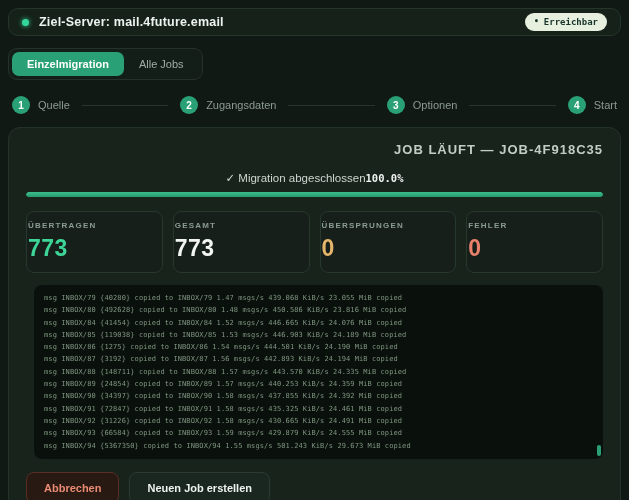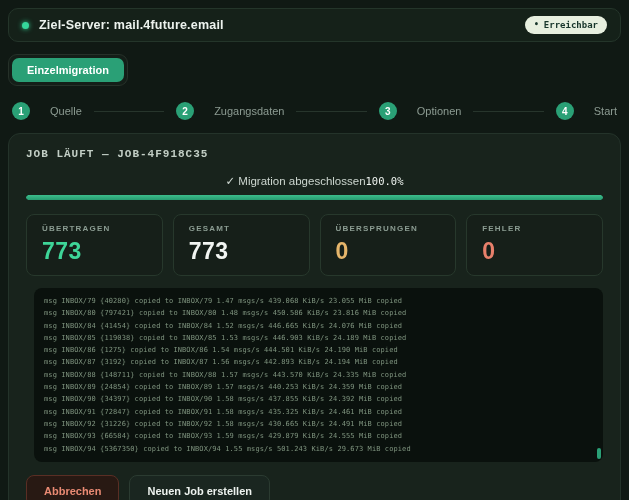--- a/index.html
+++ b/index.html
@@ -8,21 +8,21 @@
     background:#101914;
     font-family:"Liberation Sans", sans-serif;
     color:#e8eee9;
   }
   .page { padding:8px; height:100%; display:flex; flex-direction:column; }
 
   
   .server-card {
     display:flex; align-items:center;
     background:#152119; border:1px solid #24352a; border-radius:10px;
-    padding:0 13px; height:34px; flex:none;
+    padding:0 13px; height:28px; flex:none;
   }
   .status-dot {
     width:7px; height:7px; border-radius:50%;
     background:#35d69b; box-shadow:0 0 5px #35d69b;
     margin-right:10px; flex:none;
   }
   .server-title { font-size:12.5px; font-weight:bold; color:#edf3ee; letter-spacing:.2px; }
   .server-sub { font-size:10px; color:#76897d; margin-left:11px; letter-spacing:.4px; }
   .badge {
     margin-left:auto;
@@ -49,56 +49,56 @@
 
   
   .stepper { display:flex; align-items:center; margin-top:16px; flex:none; padding:0 4px; }
   .step { display:flex; align-items:center; flex:none; }
   .step-circle {
     width:18px; height:18px; border-radius:50%;
     background:#2aa076; color:#fff;
     font-size:10px; font-weight:bold;
     display:flex; align-items:center; justify-content:center; flex:none;
   }
-  .step-label { font-size:11px; color:#8c9b92; margin-left:20px; white-space:nowrap; }
+  .step-label { font-size:11px; color:#8c9b92; margin-left:8px; white-space:nowrap; }
   .step-line { flex:1; height:1px; background:#27352c; margin:0 12px; }
 
   
   .panel {
     margin-top:13px; flex:1;
     background:#18231c; border:1px solid #24332a; border-radius:12px;
     padding:14px 17px;
     display:flex; flex-direction:column;
   }
   .job-title {
-    font-family:Liberation Mono, monospace;
-    font-size:11px; font-weight:bold; color:#c2cec5; letter-spacing:1px;
+    font-family:Liberation Sans, sans-serif;
+    font-size:13px; font-weight:bold; color:#c2cec5; letter-spacing:1px;text-align:right;
   }
   .progress-row {
     display:flex; align-items:center; justify-content:center;
     margin-top:14px;
   }
   .progress-status { font-size:11.5px; color:#ccd6cf; }
   .progress-pct {
     font-family:"DejaVu Sans Mono", monospace;
-    font-size:10.5px; font-weight:normal; color:#eef3ef;
+    font-size:10.5px; font-weight:bold; color:#eef3ef;
   }
   .progress-track {
     margin-top:7px; height:5px; border-radius:3px; background:#0f1712; overflow:hidden;
   }
   .progress-fill {
     height:100%; width:100%; border-radius:3px;
     background:linear-gradient(180deg,#3cbd8c,#279b70);
   }
 
   
   .stats { display:flex; gap:10px; margin-top:14px; }
   .stat-card {
     flex:1; border:1px solid #27382c; border-radius:8px;
-    background:#161f19; padding:9px 15px 10px;
+    background:#161f19; padding:9px 1px 10px;
   }
   .stat-label {
     font-size:8px; font-weight:bold; color:#8b9c92;
     letter-spacing:1.2px; text-transform:uppercase;
   }
   .stat-value { font-size:23px; font-weight:bold; margin-top:5px; letter-spacing:.5px; }
   .stat-green  { color:#3ed598; }
   .stat-white  { color:#f2f5f2; }
   .stat-amber  { color:#e5b56b; }
   .stat-red    { color:#e8806b; }
@@ -143,20 +143,21 @@
     <span class="server-title">Ziel-Server: mail.4future.email</span>
     <span class="badge">
       <span class="badge-dot">•</span>
       <span>Erreichbar</span>
     </span>
   </div>
 
   <div class="tabbar">
     <div class="tabs">
       <button class="tab active">Einzelmigration</button>
+      <button class="tab">Alle Jobs</button>
     </div>
   </div>
 
   <div class="stepper">
     <div class="step">
       <span class="step-circle">1</span>
       <span class="step-label">Quelle</span>
     </div>
     <div class="step-line"></div>
     <div class="step">
@@ -200,21 +201,21 @@
         <div class="stat-value stat-amber">0</div>
       </div>
       <div class="stat-card">
         <div class="stat-label">FEHLER</div>
         <div class="stat-value stat-red">0</div>
       </div>
     </div>
 
     <div class="console">
       <div class="console-line">msg INBOX/79 {40280} copied to INBOX/79 1.47 msgs/s 439.068 KiB/s 23.055 MiB copied</div>
-      <div class="console-line">msg INBOX/80 {797421} copied to INBOX/80 1.48 msgs/s 450.586 KiB/s 23.816 MiB copied</div>
+      <div class="console-line">msg INBOX/80 {492628} copied to INBOX/80 1.48 msgs/s 450.586 KiB/s 23.816 MiB copied</div>
       <div class="console-line">msg INBOX/84 {41454} copied to INBOX/84 1.52 msgs/s 446.665 KiB/s 24.076 MiB copied</div>
       <div class="console-line">msg INBOX/85 {119038} copied to INBOX/85 1.53 msgs/s 446.903 KiB/s 24.189 MiB copied</div>
       <div class="console-line">msg INBOX/86 {1275} copied to INBOX/86 1.54 msgs/s 444.501 KiB/s 24.190 MiB copied</div>
       <div class="console-line">msg INBOX/87 {3192} copied to INBOX/87 1.56 msgs/s 442.893 KiB/s 24.194 MiB copied</div>
       <div class="console-line">msg INBOX/88 {148711} copied to INBOX/88 1.57 msgs/s 443.570 KiB/s 24.335 MiB copied</div>
       <div class="console-line">msg INBOX/89 {24854} copied to INBOX/89 1.57 msgs/s 440.253 KiB/s 24.359 MiB copied</div>
       <div class="console-line">msg INBOX/90 {34397} copied to INBOX/90 1.58 msgs/s 437.855 KiB/s 24.392 MiB copied</div>
       <div class="console-line">msg INBOX/91 {72847} copied to INBOX/91 1.58 msgs/s 435.325 KiB/s 24.461 MiB copied</div>
       <div class="console-line">msg INBOX/92 {31226} copied to INBOX/92 1.58 msgs/s 430.665 KiB/s 24.491 MiB copied</div>
       <div class="console-line">msg INBOX/93 {66584} copied to INBOX/93 1.59 msgs/s 429.879 KiB/s 24.555 MiB copied</div>

